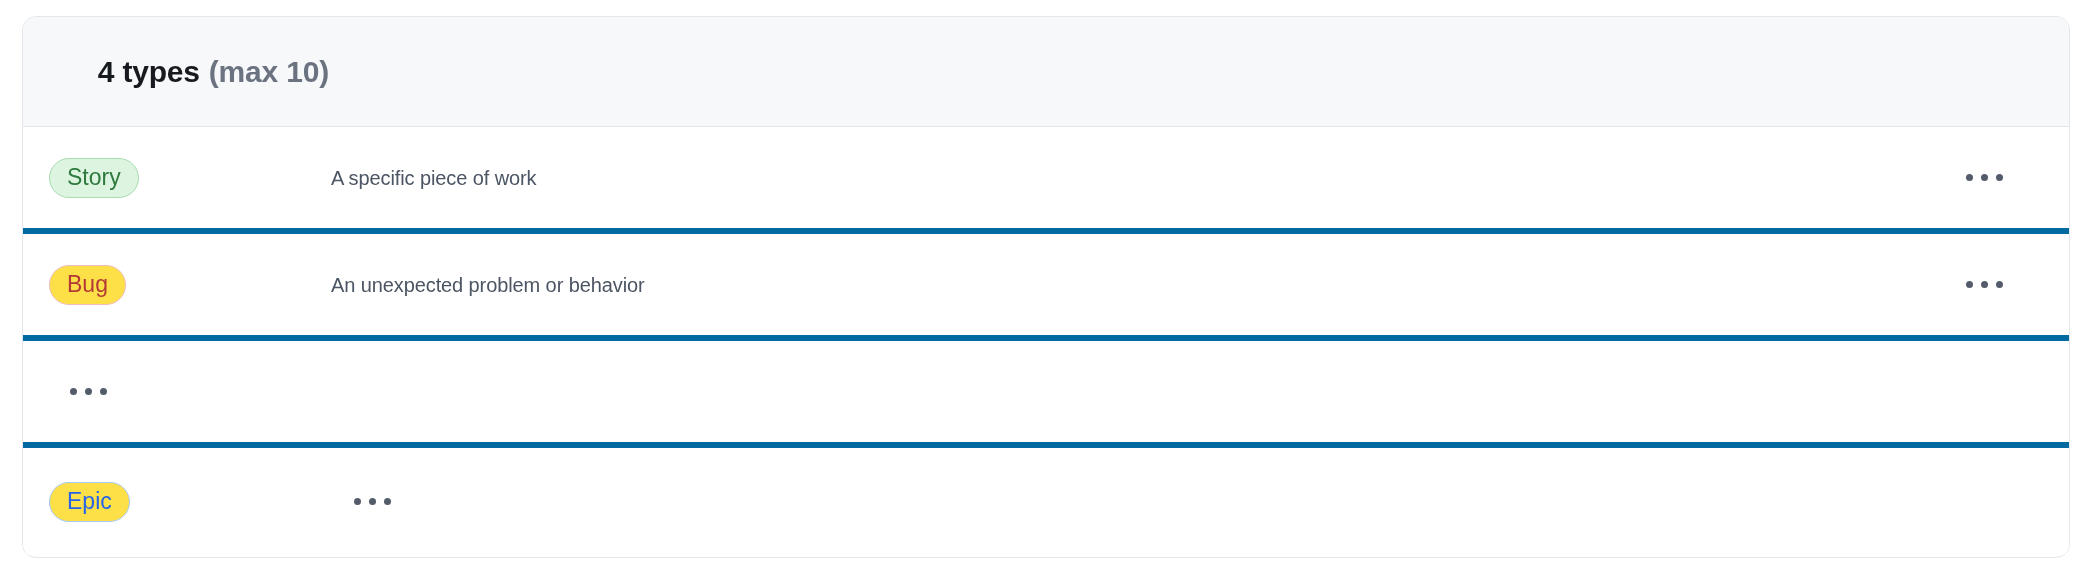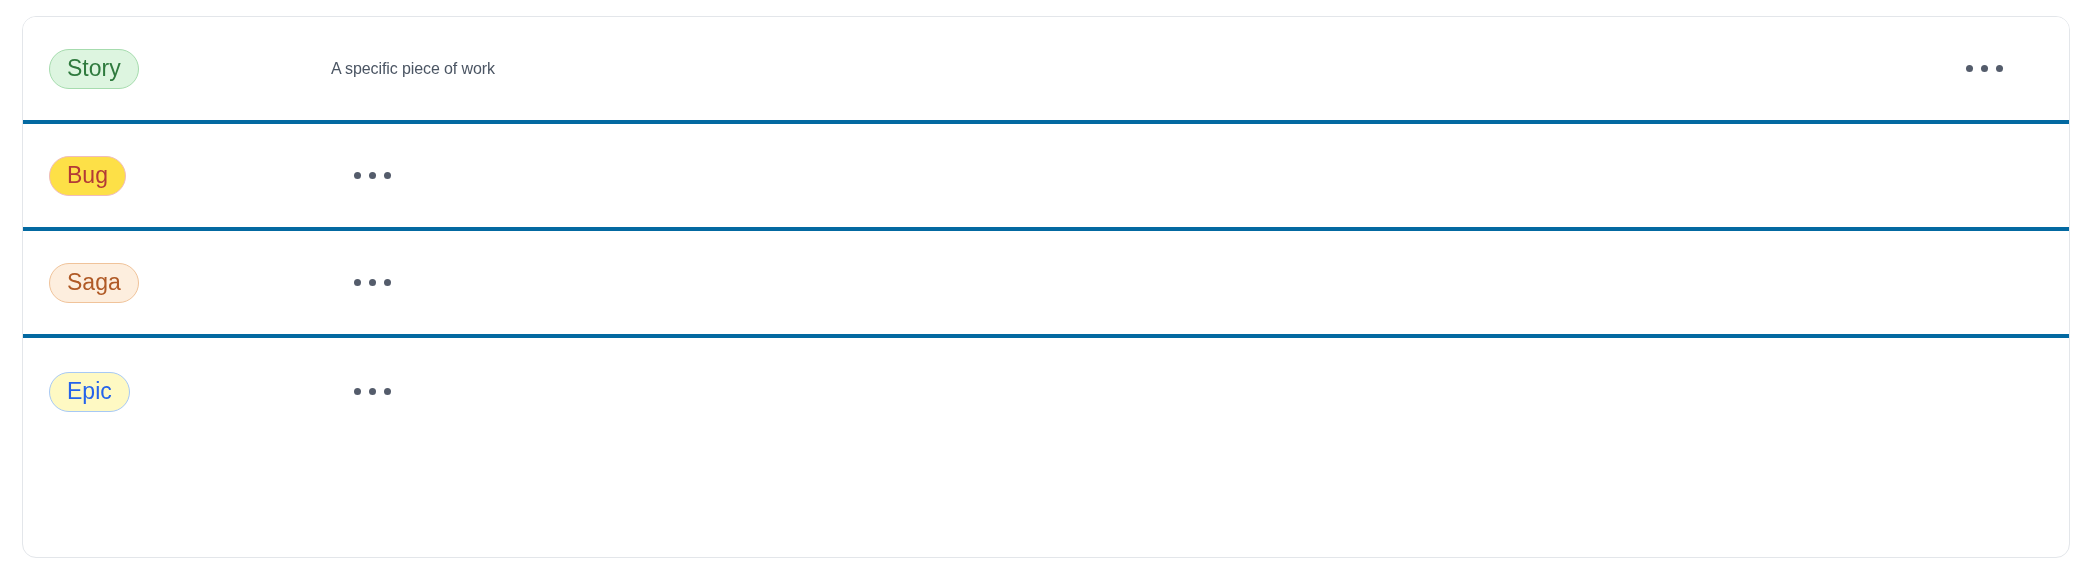--- a/index.html
+++ b/index.html
@@ -55,21 +55,21 @@
   }
 
   .rows {
     display: block;
   }
 
   .row {
     position: relative;
     height: 107px;
     box-sizing: border-box;
-    border-bottom: 4px solid #0369a1;
+    border-bottom: 6px solid #0369a1;
     display: flex;
     align-items: center;
     background: #ffffff;
   }
   .row:last-child {
     border-bottom: none;
     height: 107px;
   }
 
   .badge-cell {
@@ -95,21 +95,21 @@
     box-sizing: border-box;
     white-space: nowrap;
   }
 
   .desc-cell {
     flex: 1 1 auto;
     padding-left: 24px;
     box-sizing: border-box;
   }
   .desc-text {
-    font-size: 16px;
+    font-size: 20px;
     color: #4b5563;
     line-height: 1.2;
     letter-spacing: -0.1px;
     white-space: nowrap;
   }
 
   .menu-cell {
     flex: 0 0 150px;
     display: flex;
     align-items: center;
@@ -136,20 +136,25 @@
     border-radius: 50%;
     background: #545c6b;
     display: block;
   }
 </style>
 </head>
 <body>
 
 <div class="card">
 
+  <div class="card-header">
+    <div class="header-title">
+      <span class="header-count">4 types</span><span class="header-max">(max 10)</span>
+    </div>
+  </div>
 
   <div class="rows">
 
     <div class="row">
       <div class="badge-cell">
         <span class="badge" style="background:#ddf5e0;border-color:#a6dcae;color:#2f7a3e;">Story</span>
       </div>
       <div class="desc-cell">
         <span class="desc-text">A specific piece of work</span>
       </div>
@@ -159,45 +164,45 @@
           <span class="dot"></span>
           <span class="dot"></span>
         </button>
       </div>
     </div>
 
     <div class="row">
       <div class="badge-cell">
         <span class="badge" style="background:#fde047;border-color:#f0bcbc;color:#b33a36;">Bug</span>
       </div>
+      <div class="desc-cell">
+        <span class="desc-text">An unexpected problem or behavior</span>
+      </div>
+      <div class="menu-cell">
+        <button class="ellipsis-btn">
+          <span class="dot"></span>
+          <span class="dot"></span>
+          <span class="dot"></span>
+        </button>
+      </div>
+    </div>
+
+    <div class="row">
       <div class="menu-cell">
         <button class="ellipsis-btn">
           <span class="dot"></span>
           <span class="dot"></span>
           <span class="dot"></span>
         </button>
       </div>
     </div>
 
     <div class="row">
       <div class="badge-cell">
-        <span class="badge" style="background:#fdeede;border-color:#f0c39a;color:#b05a26;">Saga</span>
-      </div>
-      <div class="menu-cell">
-        <button class="ellipsis-btn">
-          <span class="dot"></span>
-          <span class="dot"></span>
-          <span class="dot"></span>
-        </button>
-      </div>
-    </div>
-
-    <div class="row">
-      <div class="badge-cell">
-        <span class="badge" style="background:#fef9c3;border-color:#a7c9f5;color:#2563eb;">Epic</span>
+        <span class="badge" style="background:#fde047;border-color:#a7c9f5;color:#2563eb;">Epic</span>
       </div>
       <div class="menu-cell">
         <button class="ellipsis-btn">
           <span class="dot"></span>
           <span class="dot"></span>
           <span class="dot"></span>
         </button>
       </div>
     </div>
 

